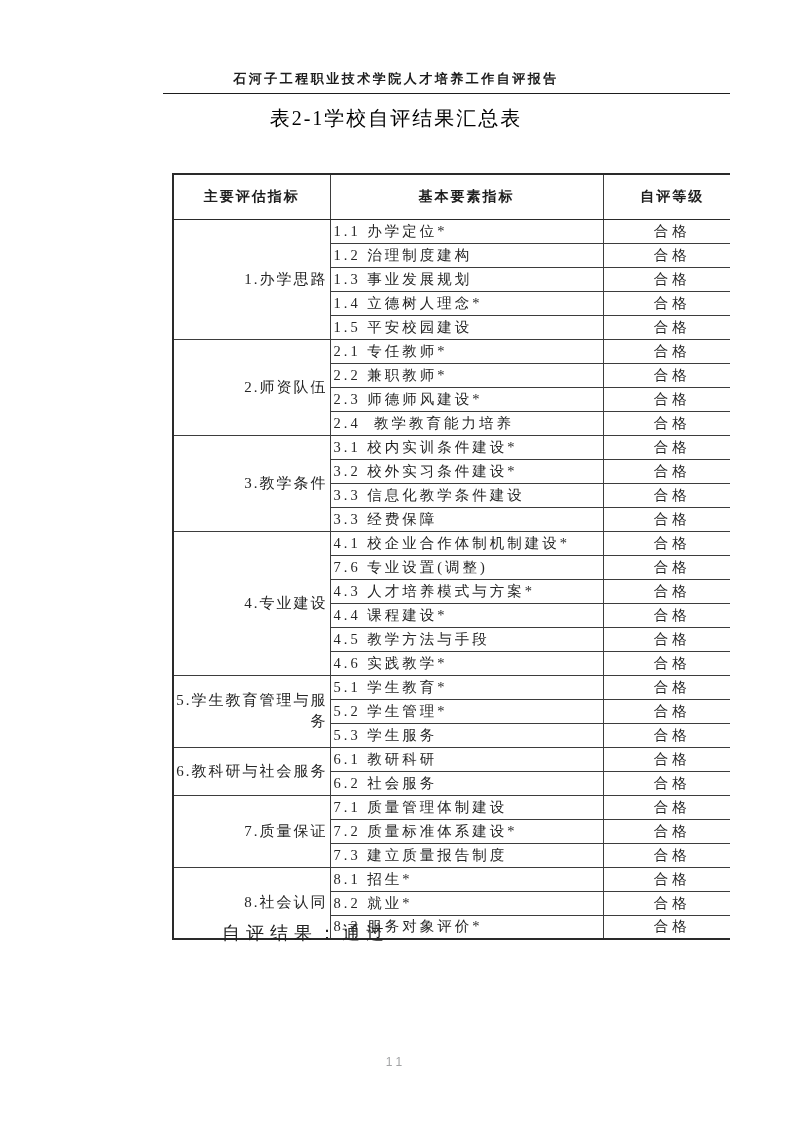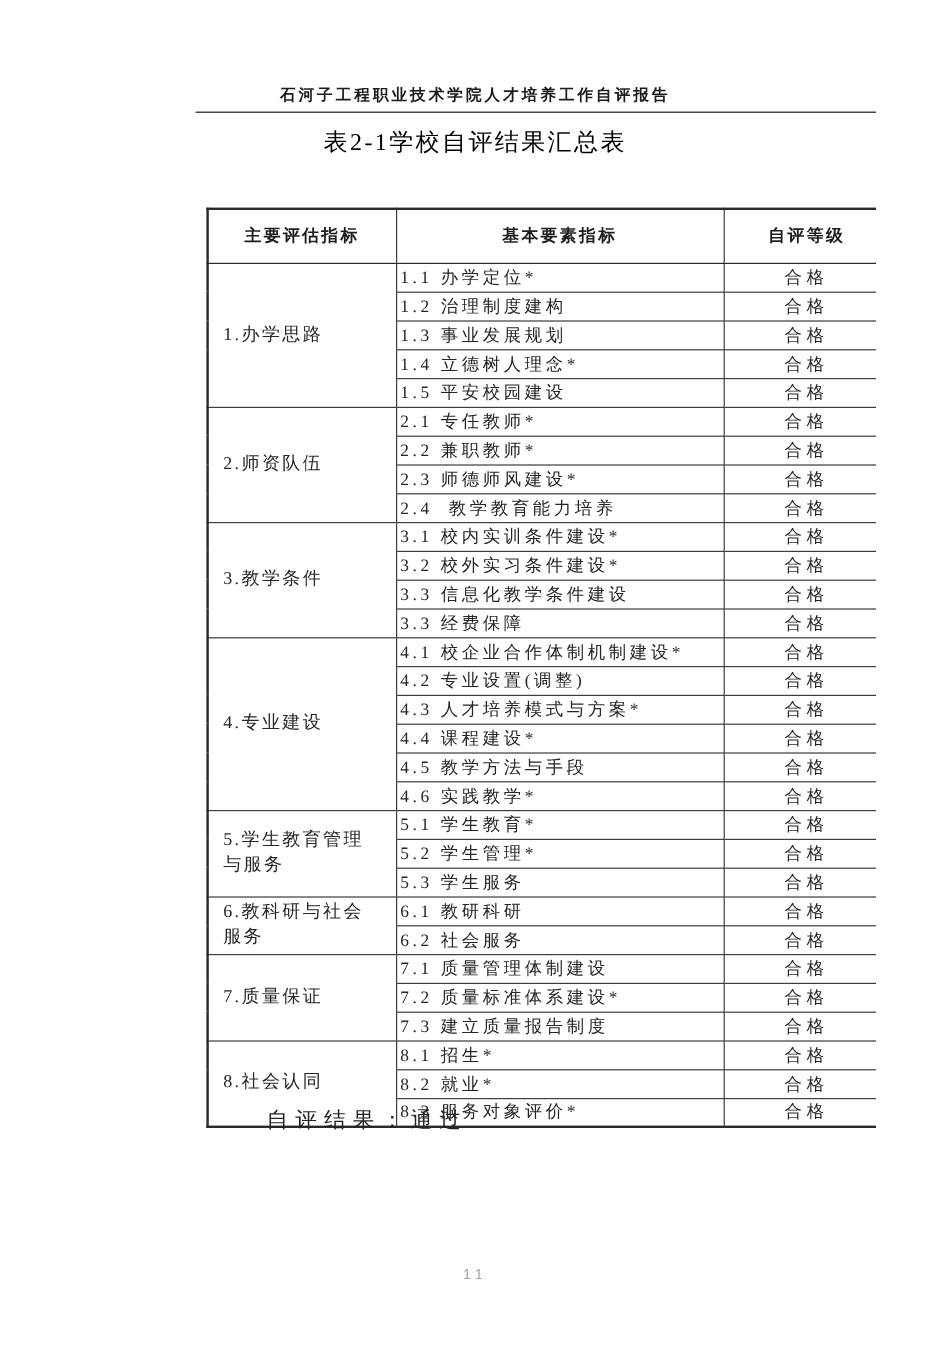--- a/index.html
+++ b/index.html
@@ -75,25 +75,25 @@
     vertical-align: middle;
     color: #1e1e1e;
   }
   table.summary td {
     height: 24px;
     border: 1px solid var(--border);
     vertical-align: middle;
     overflow: hidden;
   }
   td.col-section {
-    text-align: left;
+    text-align: right;
     font-size: 15px;
     letter-spacing: 2px;
     line-height: 21px;
-    padding: 0 12px;
+    padding: 0 2px;
   }
   td.col-item {
     text-align: left;
     font-size: 14.5px;
     letter-spacing: 3px;
     padding-left: 3px;
     white-space: pre-wrap;
   }
   td.col-grade {
     text-align: center;
@@ -199,21 +199,21 @@
         <tr>
           <td class="col-item">3.3 经费保障</td>
           <td class="col-grade">合格</td>
         </tr>
         <tr>
           <td class="col-section" rowspan="6">4.专业建设</td>
           <td class="col-item">4.1 校企业合作体制机制建设*</td>
           <td class="col-grade">合格</td>
         </tr>
         <tr>
-          <td class="col-item">4.2 专业设置(调整)</td>
+          <td class="col-item">7.6 专业设置(调整)</td>
           <td class="col-grade">合格</td>
         </tr>
         <tr>
           <td class="col-item">4.3 人才培养模式与方案*</td>
           <td class="col-grade">合格</td>
         </tr>
         <tr>
           <td class="col-item">4.4 课程建设*</td>
           <td class="col-grade">合格</td>
         </tr>

